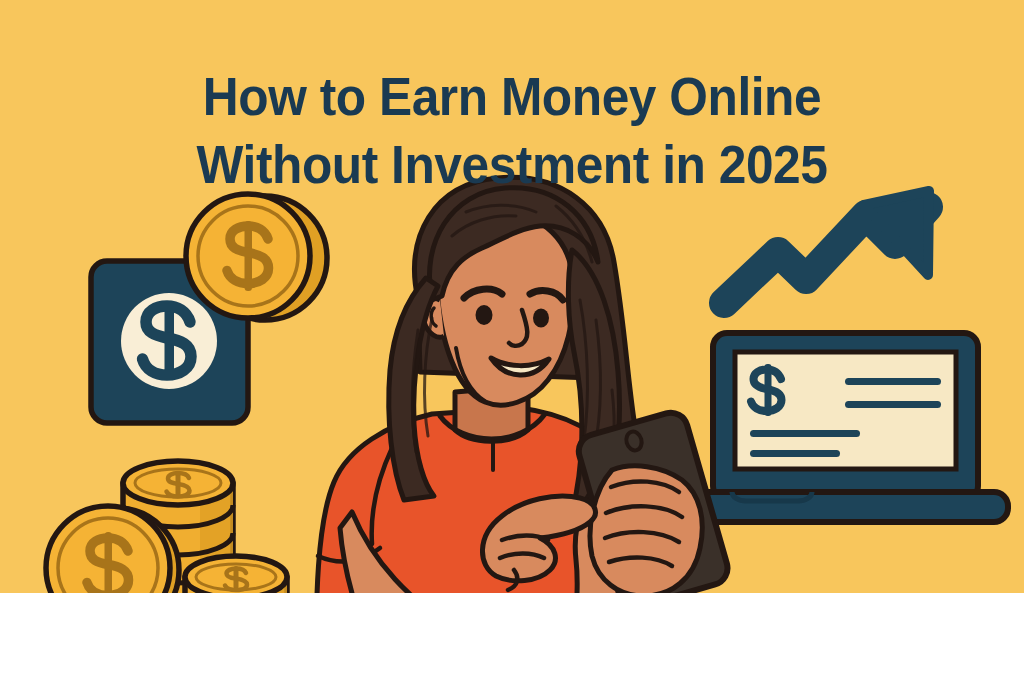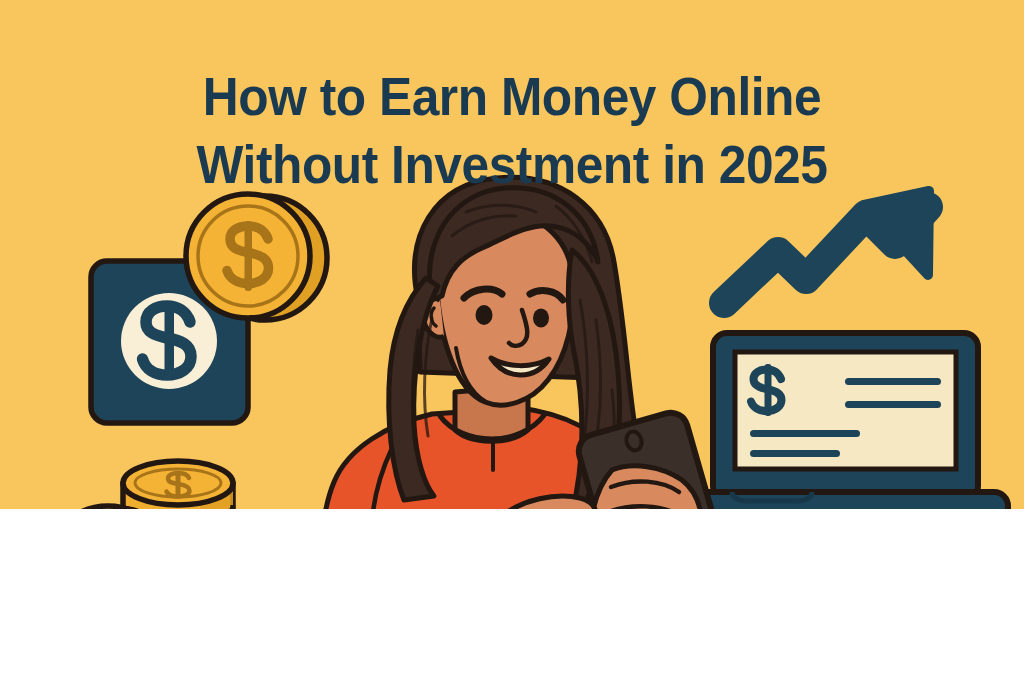--- a/index.html
+++ b/index.html
@@ -6,21 +6,21 @@
     margin: 0;
     padding: 0;
     background: #ffffff;
   }
   body {
     font-family: "Liberation Sans", sans-serif;
   }
   #poster {
     position: relative;
     width: 1024px;
-    height: 509px;
+    height: 593px;
     overflow: hidden;
     background: #7dd3fc;
   }
   #poster-svg {
     position: absolute;
     inset: 0;
     width: 1024px;
     height: 683px;
     display: block;
   }

